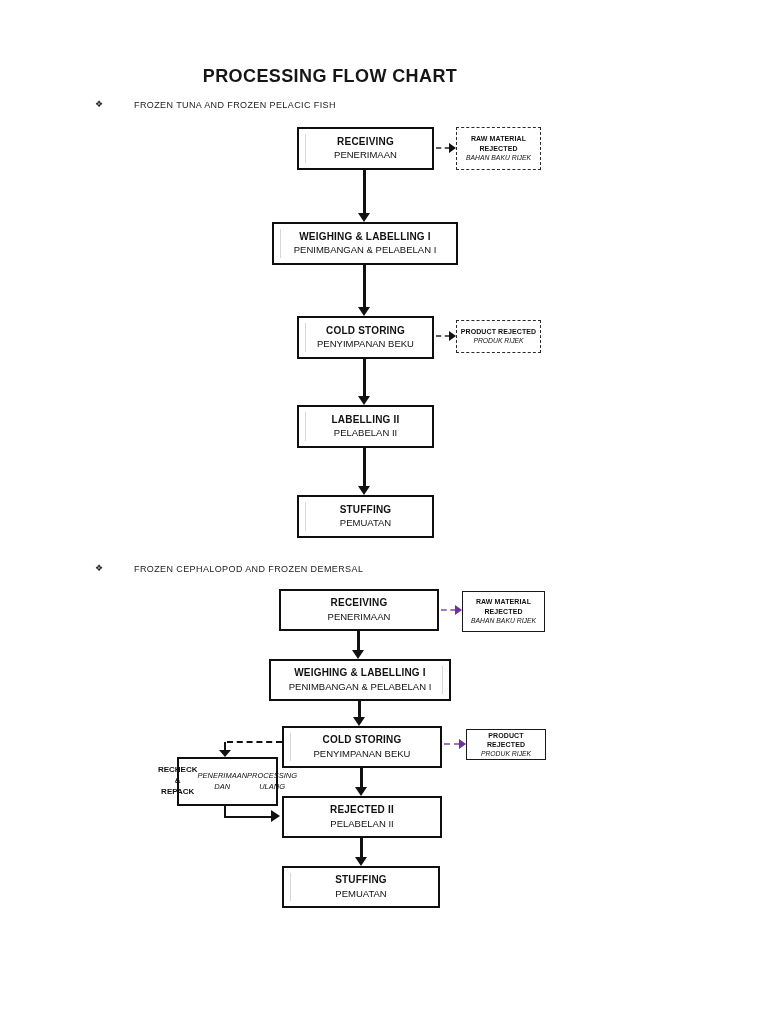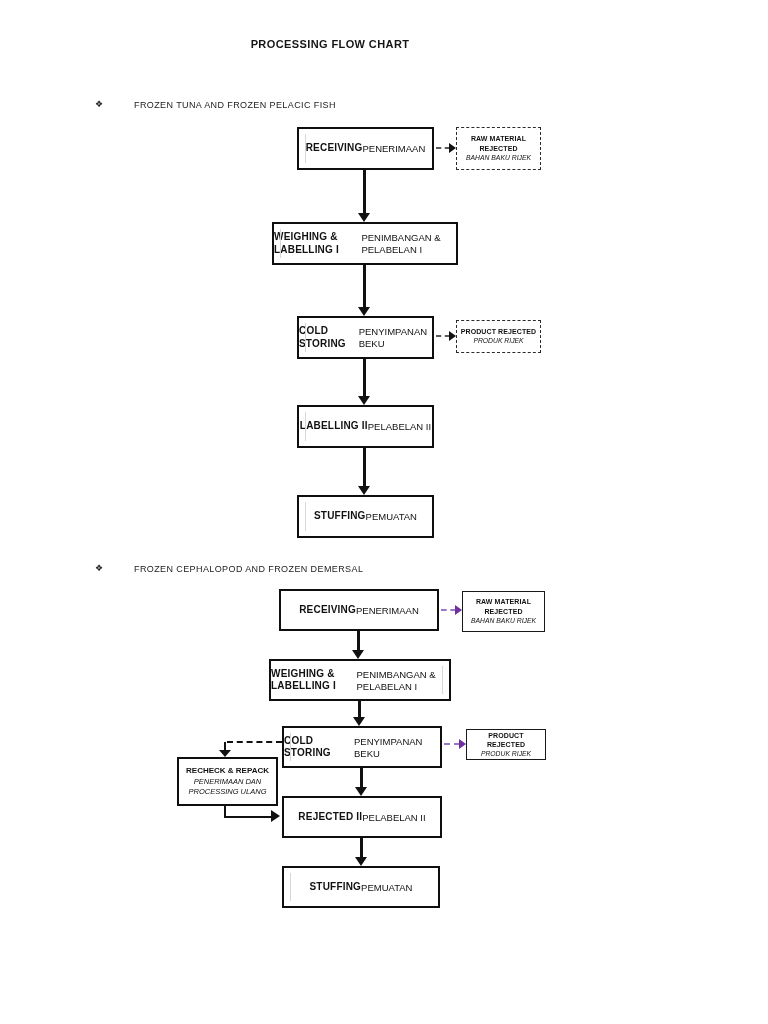--- a/index.html
+++ b/index.html
@@ -3,34 +3,34 @@
 <meta charset="utf-8">
 <style>
   html,body { margin:0; padding:0; background:#e9e9e9; }
   .page {
     position:relative; width:768px; height:1024px; margin:0 auto;
     background:#ffffff; overflow:hidden;
     font-family:"Liberation Sans","DejaVu Sans",sans-serif;
     color:#111;
   }
   .doc-title {
-    position:absolute; left:0; top:38px; width:660px;
-    text-align:center; font-size:11px; font-weight:bold; letter-spacing:.4px;
+    position:absolute; left:0; top:66px; width:660px;
+    text-align:center; font-size:18px; font-weight:bold; letter-spacing:.4px;
     color:#161616;
   }
   .section-heading { position:absolute; font-size:9px; letter-spacing:.4px; color:#222; }
   .section-heading .bullet { position:absolute; left:0; top:-1px; font-size:9px; }
   .section-heading .txt { position:absolute; left:27px; top:0; white-space:nowrap;margin-left:12px; }
 
   
   .box-main {
     position:absolute; box-sizing:border-box; background:#fff;
     border:2.5px solid #0f0f0f;
-    display:flex; flex-direction:row; align-items:center; justify-content:center;
-    line-height:1.25;
+    display:flex; flex-direction:column; align-items:center; justify-content:center;
+    text-align:center; line-height:1.25;
   }
   .box-main .lbl { font-weight:bold; font-size:10px; letter-spacing:.2px; }
   .box-main .sub { font-size:9.5px; margin-top:1px; }
   .artifact-left::before, .artifact-right::before {
     content:""; position:absolute; top:5px; bottom:5px; width:1px; background:#d7d7d7;
   }
   .artifact-left::before  { left:6px; }
   .artifact-right::before { right:6px; }
 
   
@@ -40,21 +40,21 @@
     text-align:center; padding:2px 3px; line-height:1.3;
   }
   .border-dashed { border:1.6px dashed #2b2b2b; }
   .border-solid  { border:1.6px solid  #191919; }
   .box-side .lbl { font-weight:bold; font-size:7px; letter-spacing:.1px; }
   .box-side .sub { font-style:italic; font-size:6.8px; margin-top:1px; }
 
   .box-recheck {
     position:absolute; box-sizing:border-box; background:#fff;
     border:2px solid #0f0f0f;
-    display:flex; flex-direction:column; align-items:center; justify-content:center;
+    display:flex; flex-direction:row; align-items:center; justify-content:center;
     text-align:center; line-height:1.35;
   }
   .box-recheck .lbl { font-weight:bold; font-size:8px; }
   .box-recheck .sub { font-style:italic; font-size:7.5px; }
 
   
   .varrow { position:absolute; width:13px; }
   .varrow .stem { position:absolute; left:5px; top:0; width:3px; height:calc(100% - 8px); background:#111; }
   .varrow .head { position:absolute; left:0; bottom:0; width:0; height:0;
     border-left:6.5px solid transparent; border-right:6.5px solid transparent;

